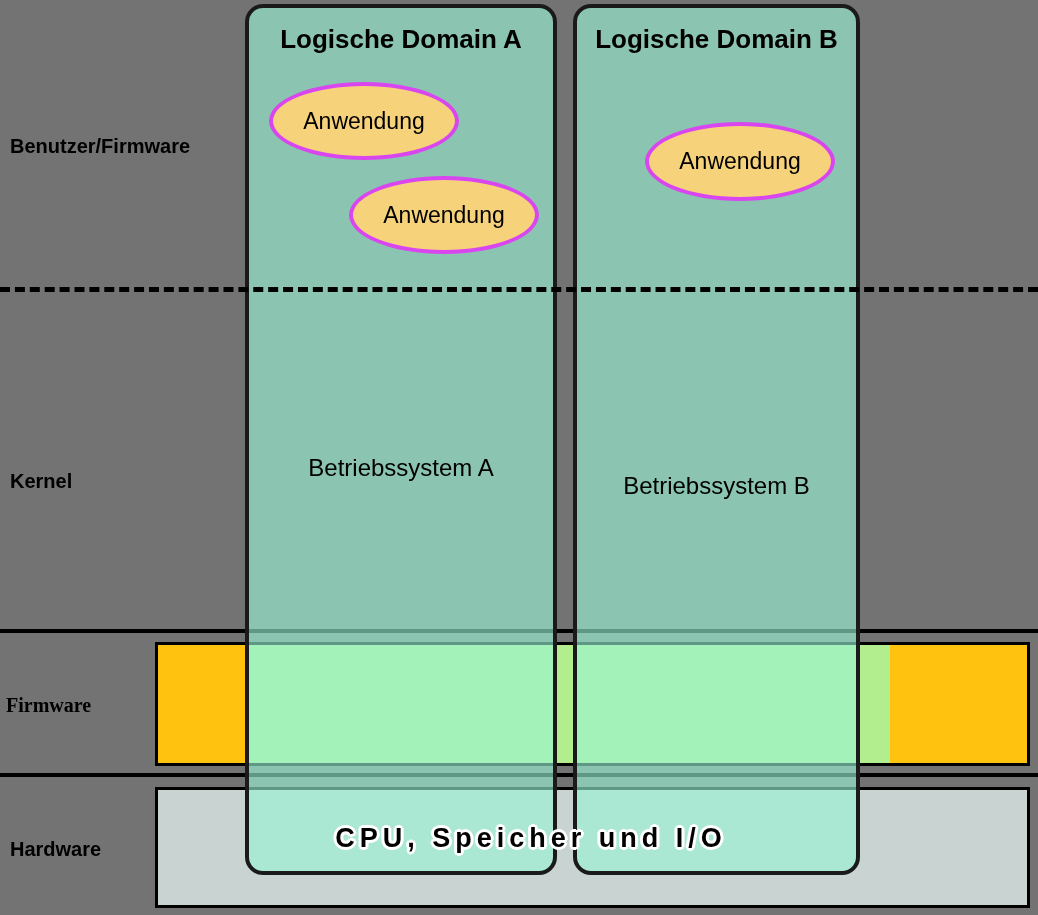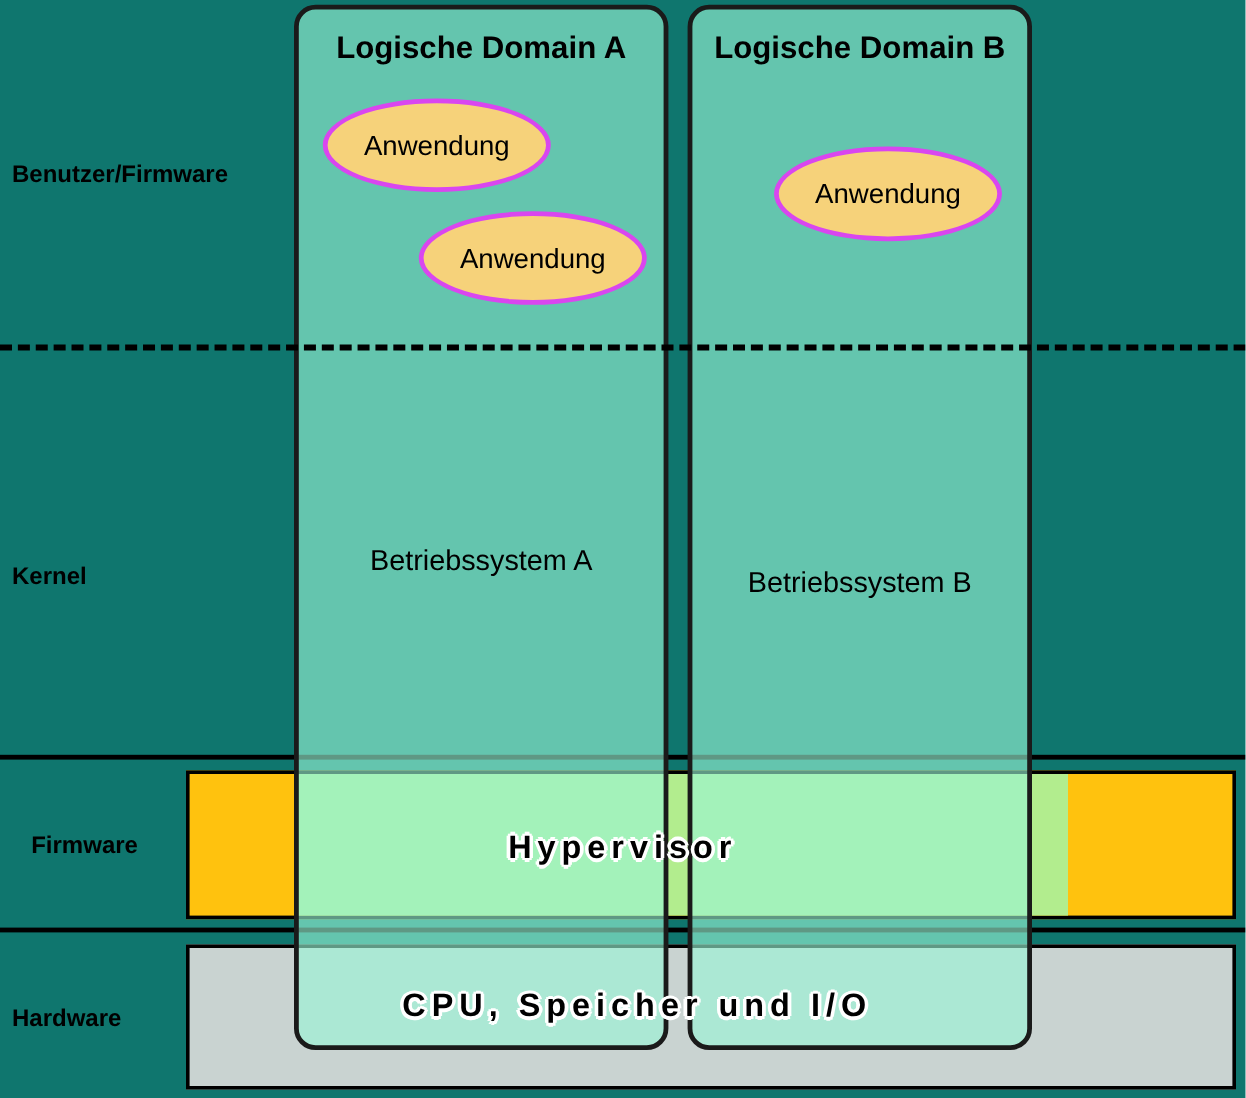--- a/index.html
+++ b/index.html
@@ -8,21 +8,21 @@
     padding: 0;
     background: #ffffff;
   }
   body {
     font-family: "Liberation Sans", sans-serif;
   }
   #stage {
     position: relative;
     width: 1038px;
     height: 915px;
-    background: #0f766e;
+    background: #737373;
     overflow: hidden;
   }
 
   
   .layer-label {
     position: absolute;
     font-weight: bold;
     font-size: 20px;
     color: #000000;
     white-space: nowrap;
@@ -158,25 +158,24 @@
 
     <div class="app-ellipse" style="left:68px; top:114px; width:190px; height:79px;">
       <span>Anwendung</span>
     </div>
 
     <div class="os-label" style="top:464px;">Betriebssystem B</div>
   </div>
 
   <div class="rule-dashed" style="top:287px;"></div>
 
-  <div class="band-text" style="top:691px;">Hypervisor</div>
 
   <div class="band-text" style="top:823px;margin-left:12px;">CPU, Speicher und I/O</div>
 
   <div class="layer-label" style="left:10px; top:135px;">Benutzer/Firmware</div>
 
   <div class="layer-label" style="left:10px; top:446px;margin-top:24px;">Kernel</div>
 
-  <div class="layer-label" style="left:26px; top:694px;">Firmware</div>
+  <div class="layer-label" style="left:6px; top:694px;font-family:Liberation Serif, serif;">Firmware</div>
 
   <div class="layer-label" style="left:10px; top:838px;">Hardware</div>
 
 </div>
 
 </body></html>

